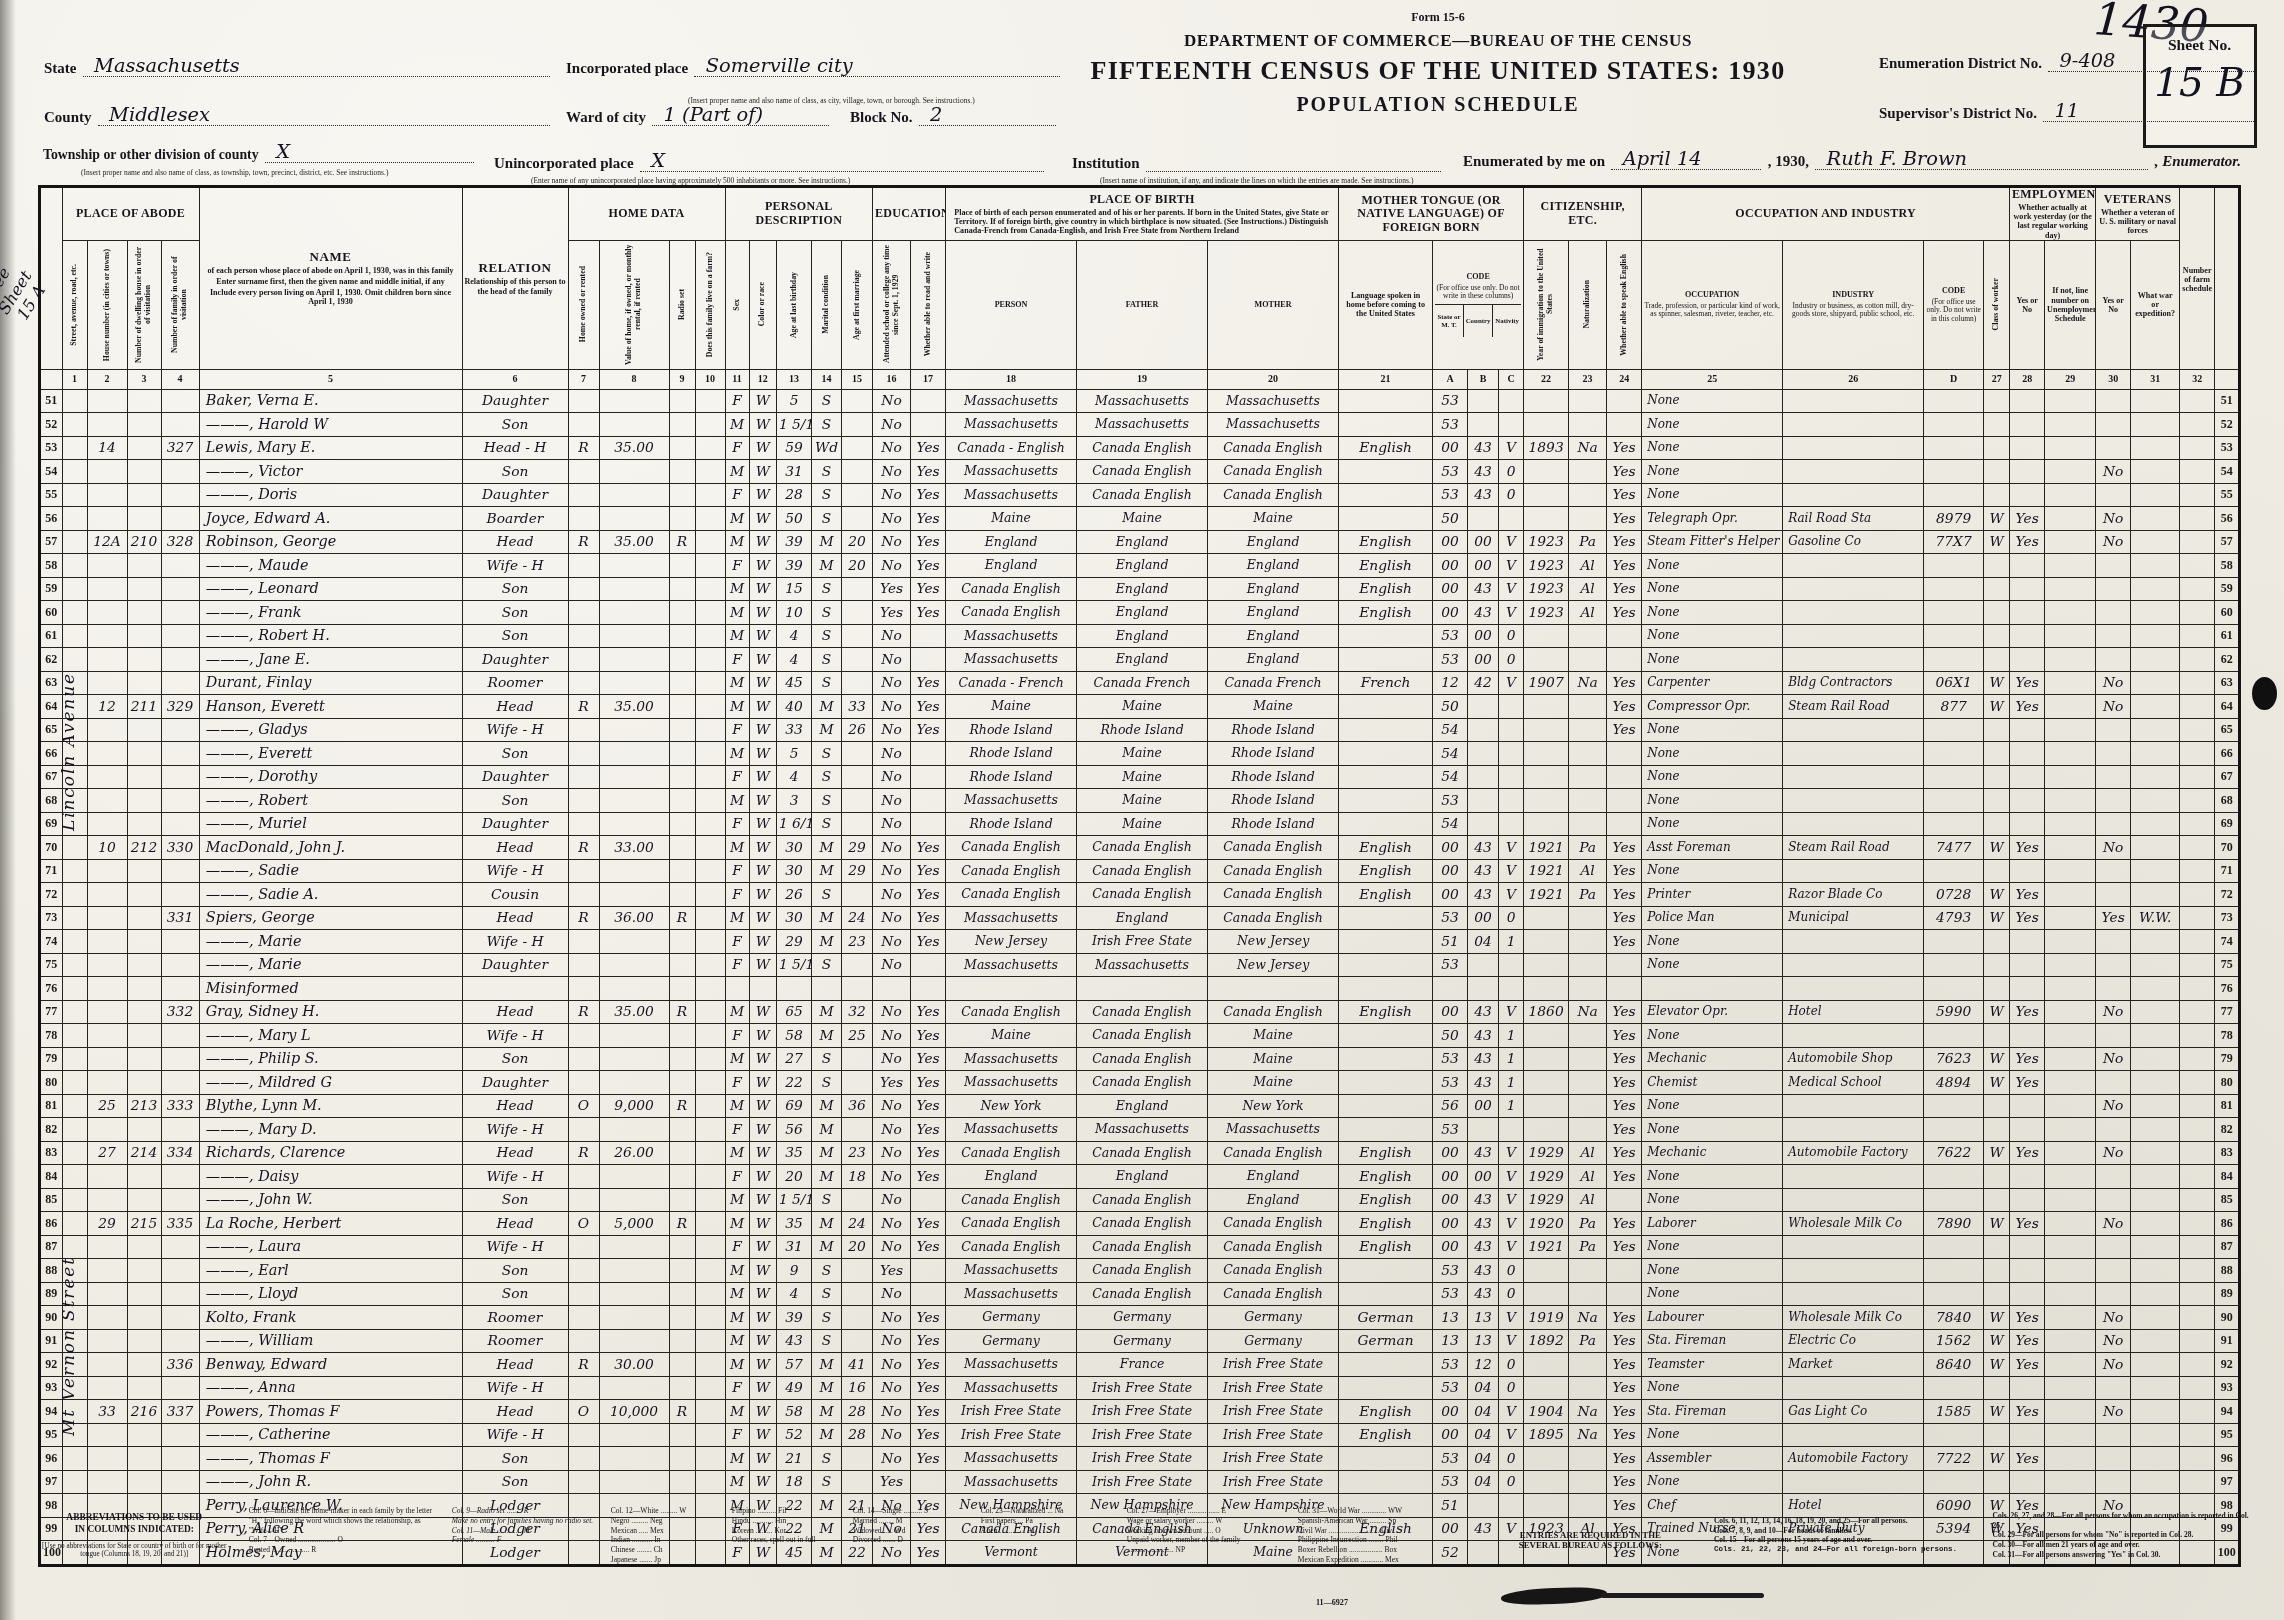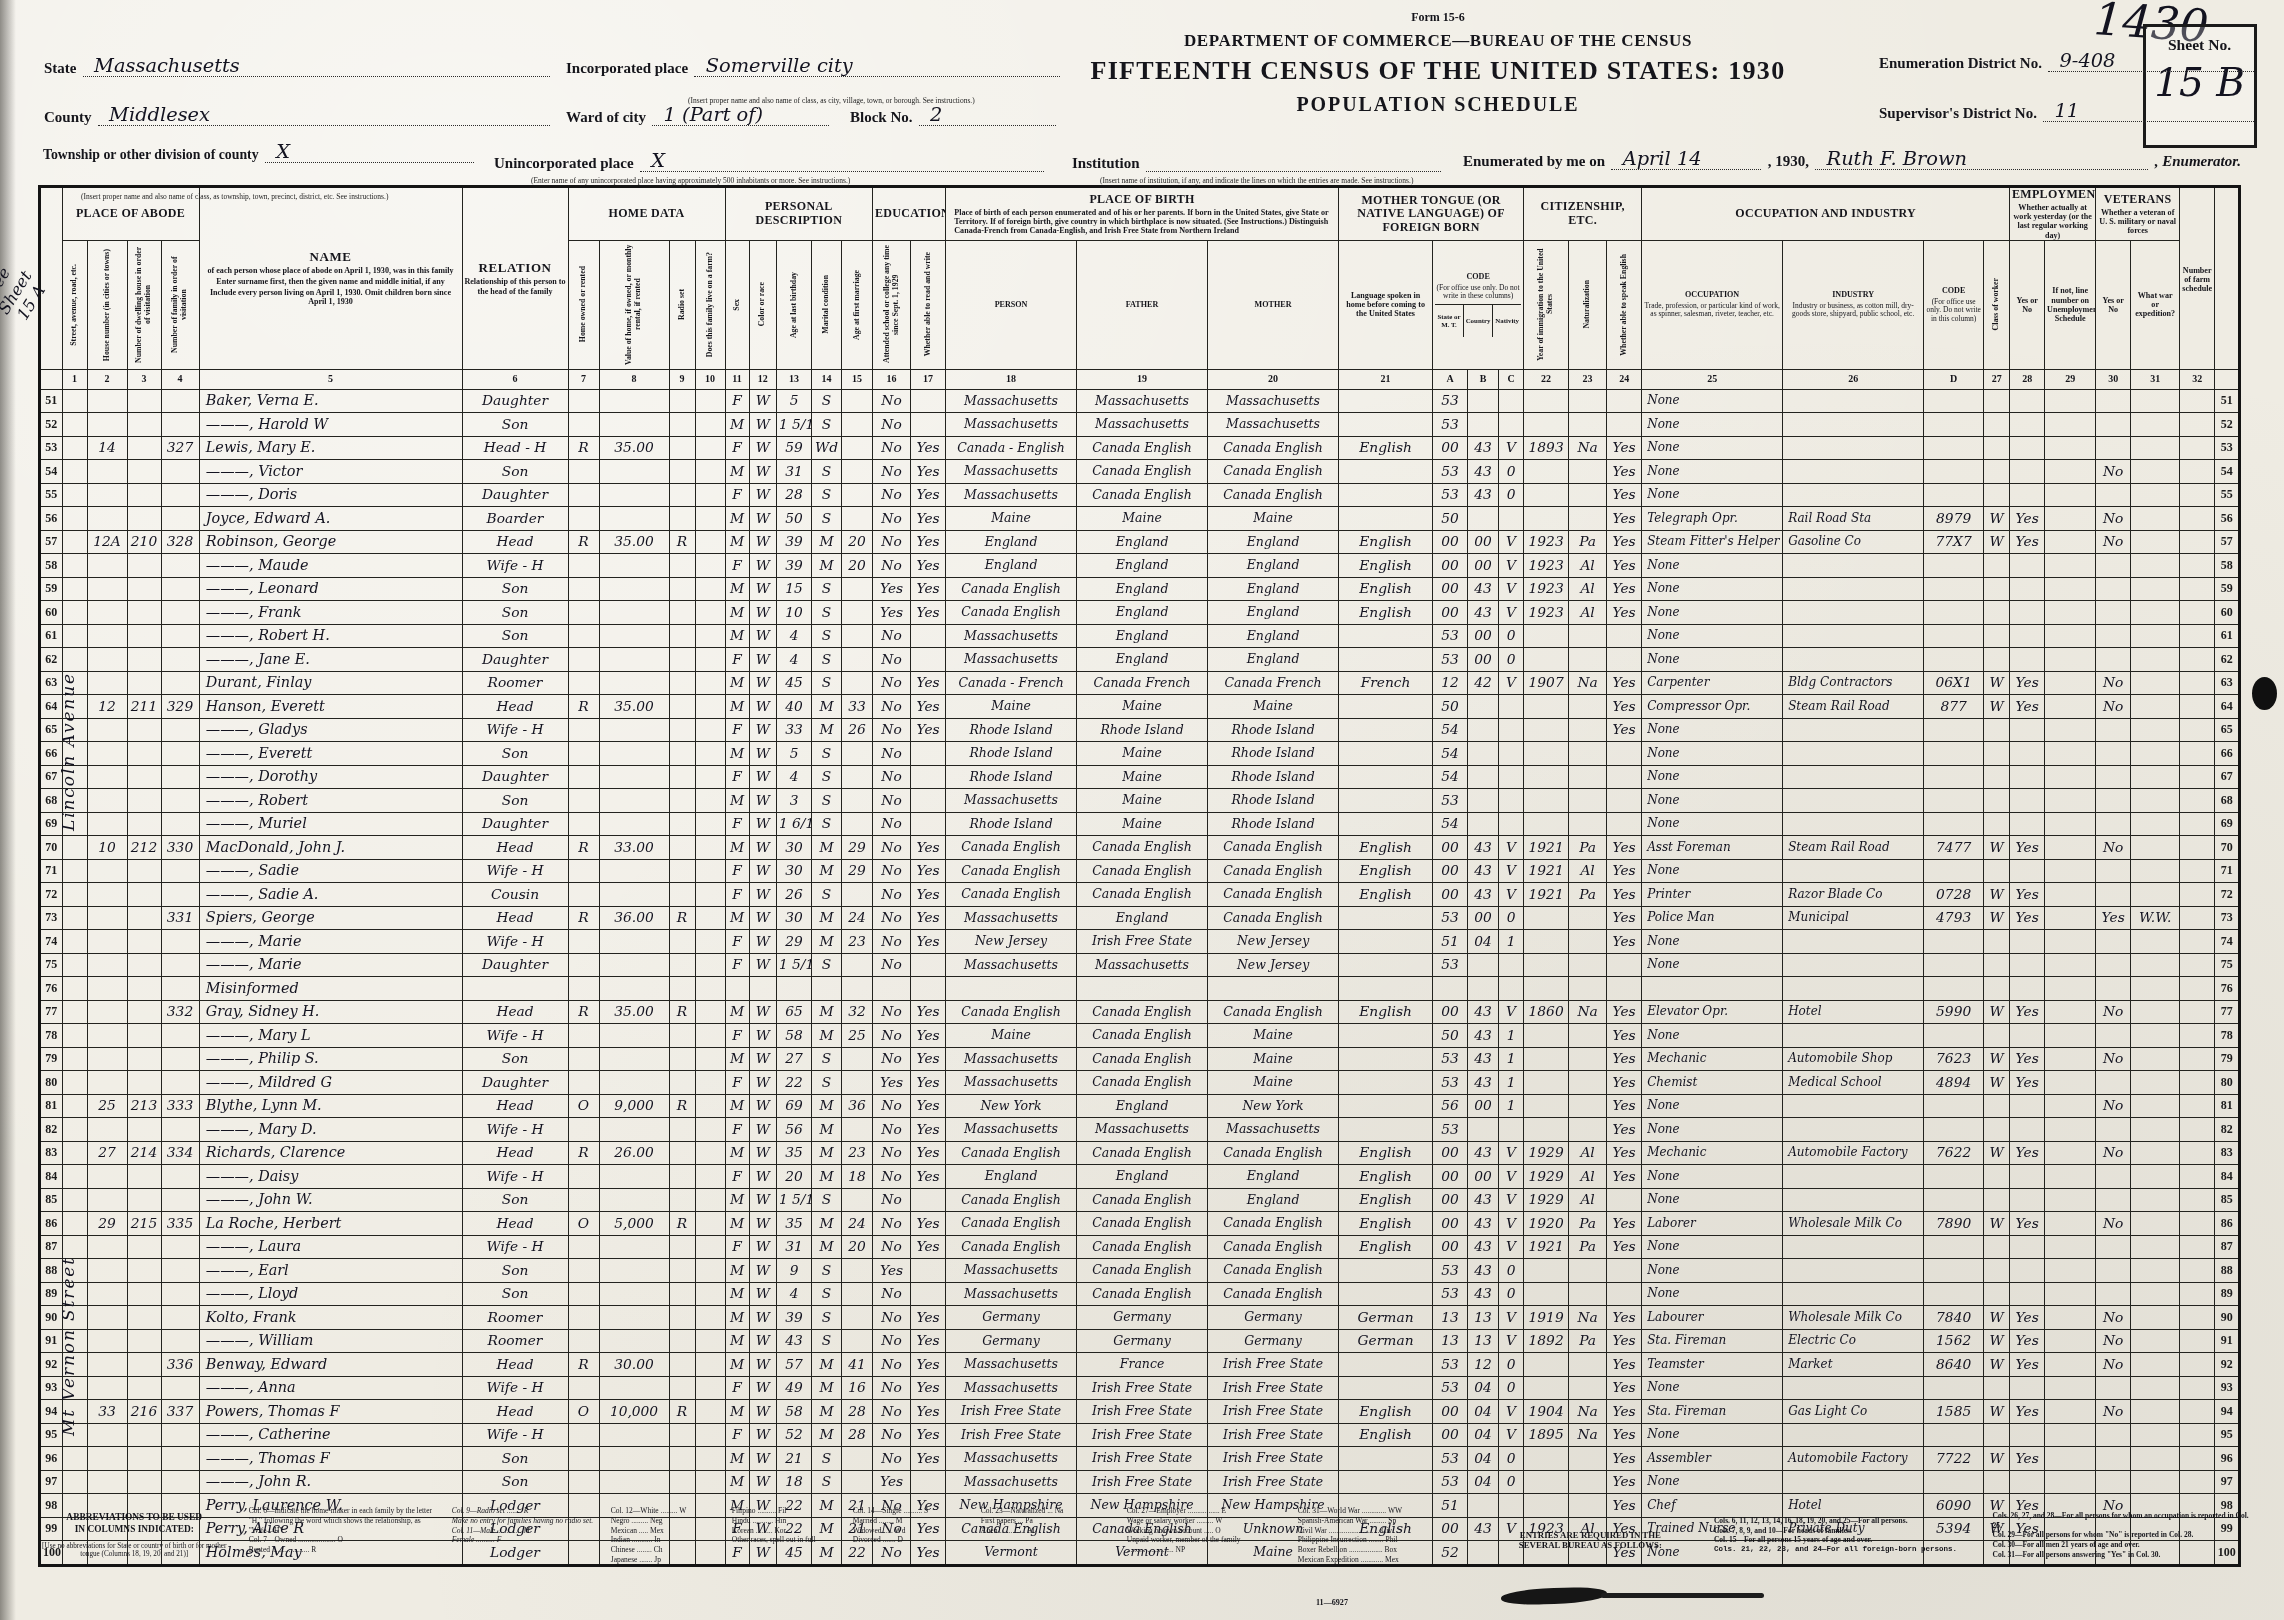--- a/index.html
+++ b/index.html
@@ -137,21 +137,21 @@
       <span class="hw">11</span>
     </span>
 </div>
 
 <div class="hdr-line" style="left:43px;top:141px;width:431px;">
   <span class="hdr-label" style="font-size:13.8px;white-space:pre-line;line-height:1.15;">Township or other division of county</span>
   <span class="fill">
       <span class="hw">X</span>
     </span>
 </div>
-<div class="caption" style="left:81px;top:192px;">(Insert proper name and also name of class, as township, town, precinct, district, etc.  See instructions.)</div>
+<div class="caption" style="left:81px;top:168px;">(Insert proper name and also name of class, as township, town, precinct, district, etc.  See instructions.)</div>
 
 <div class="hdr-line" style="left:494px;top:150px;width:550px;">
   <span class="hdr-label">Unincorporated place</span>
   <span class="fill">
       <span class="hw">X</span>
     </span>
 </div>
 <div class="caption" style="left:531px;top:176px;">(Enter name of any unincorporated place having approximately 500 inhabitants or more.  See instructions.)</div>
 
 <div class="hdr-line" style="left:1072px;top:150px;width:369px;">

